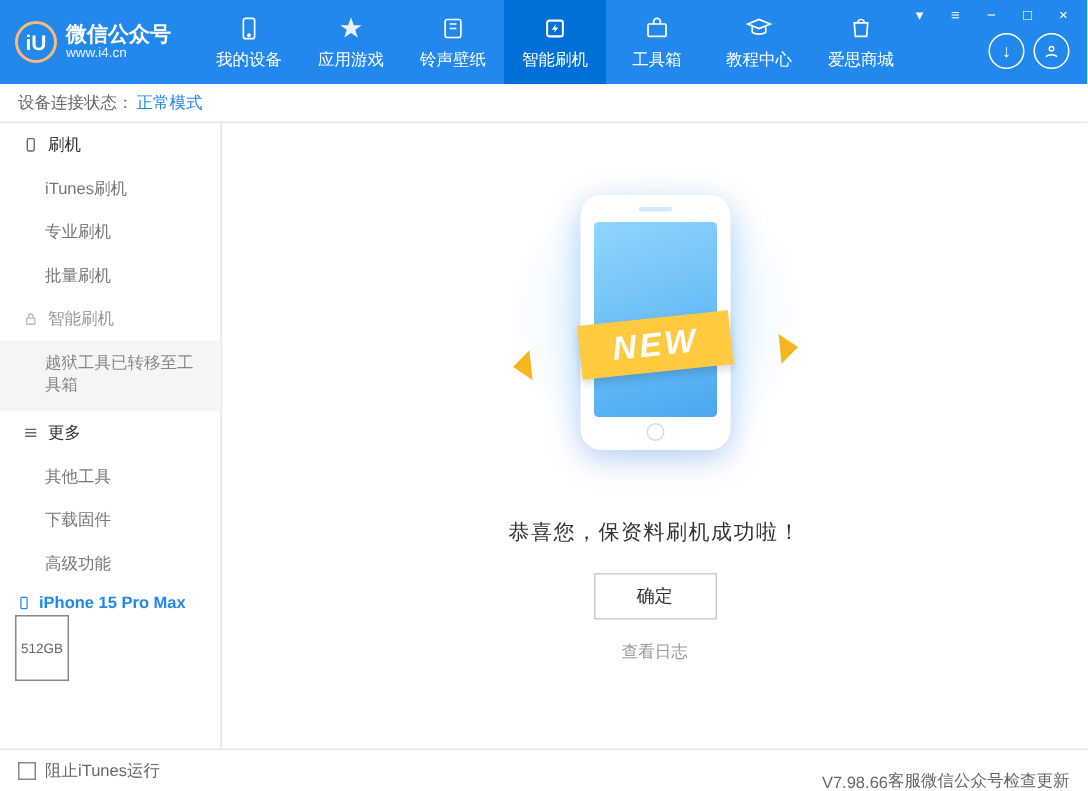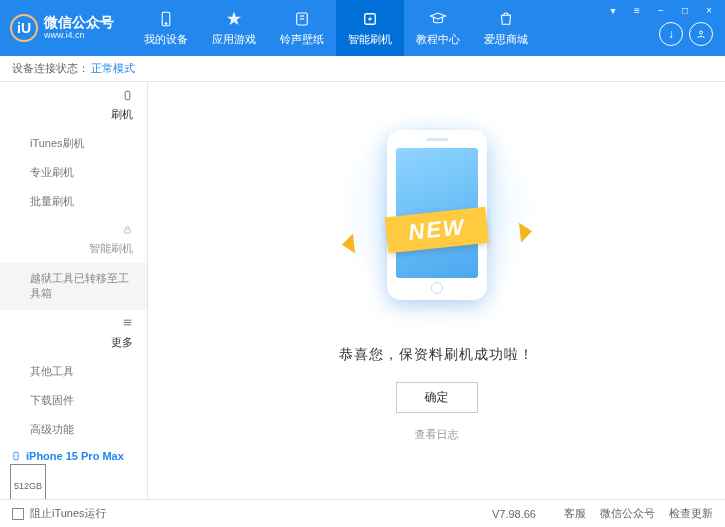--- a/index.html
+++ b/index.html
@@ -26,21 +26,21 @@
 
 
 .status-bar { height: 26px; border-bottom: 1px solid #e5e5e5; display: flex; align-items: center; padding: 0 12px; font-size: 11px; color: #666; }
 .status-value { color: #2288ee; margin-left: 2px; }
 
 
 .body { display: flex; height: 417px; }
 
 
 .sidebar { width: 148px; border-right: 1px solid #e5e5e5; display: flex; flex-direction: column; font-size: 11px; color: #555; overflow-y: auto; }
-.side-section { padding: 7px 14px; color: #999; display: flex; align-items: flex-end; gap: 6px; flex-direction: column; }
+.side-section { padding: 7px 14px; color: #999; display: flex; align-items: center; gap: 6px; }
 .side-section.hdr { color: #333; }
 .side-item { padding: 7px 14px 7px 30px; cursor: pointer; color: #777; }
 .side-item.active { background: #eaf4fe; color: #2288ee; border-left: 2px solid #2288ee; padding-left: 28px; }
 .jailbreak-note { background: #f5f5f5; padding: 8px 14px 8px 30px; color: #888; font-size: 11px; line-height: 1.4; }
 .checkbox-area { border: 2px solid #e22; margin: 4px 6px; padding: 6px 4px; display: flex; gap: 8px; font-size: 11px; color: #999; align-items: center; }
 .cb { width: 11px; height: 11px; border: 1px solid #999; display: inline-block; }
 .device-info { padding: 6px 10px; font-size: 11px; }
 .device-name { color: #2288ee; font-weight: 600; display: flex; align-items: flex-end; gap: 4px; }
 .storage-badge { display: inline-block; border: 1px solid #888; font-size: 9px; padding: 16px 3px; color: #666; margin-top: 2px; }
 
@@ -56,21 +56,21 @@
 .ribbon-tail-l, .ribbon-tail-r { position:absolute; width:0; height:0; }
 .ribbon-tail-l { left:50%; top:112px; transform:translateX(-95px) rotate(-6deg); border-right:12px solid #f7b520; border-top:10px solid transparent; border-bottom:10px solid transparent;}
 .ribbon-tail-r { left:50%; top:100px; transform:translateX(83px) rotate(-6deg); border-left:12px solid #f7b520; border-top:10px solid transparent; border-bottom:10px solid transparent;}
 .success-text { margin-top: 24px; font-size: 14px; color: #333; letter-spacing: 1px; }
 .ok-btn { margin-top: 18px; padding: 6px 28px; border: 1px solid #ccc; background: #fff; font-size: 12px; cursor: pointer; color: #333; }
 .view-log { margin-top: 14px; font-size: 11px; color: #999; cursor: pointer; }
 
 
 .footer { height: 28px; border-top: 1px solid #e5e5e5; display: flex; align-items: center; padding: 0 12px; font-size: 11px; color: #666; justify-content: space-between; }
 .footer-left { display: flex; align-items: center; gap: 6px; }
-.footer-right { display: flex; align-items: center; gap: 14px; }
+.footer-right { display: flex; align-items: flex-end; }
 .fcb { width: 12px; height: 12px; border: 1px solid #888; }
 .divider { height: 28px; }
 
 .sicon { width: 12px; height: 12px; display: inline-flex; align-items: center; justify-content: center; }
 </style>
 </head>
 <body>
 
 <div class="header">
   <div class="logo-area">
@@ -109,20 +109,29 @@
         <span>铃声壁纸</span>
       </div>
     <div class="nav-item active">
         <span class="nav-icon">
           <svg width="18" height="18" viewBox="0 0 24 24" fill="none" stroke="#fff" stroke-width="1.8">
             <rect x="5" y="5" width="14" height="14" rx="2"></rect>
             <path d="M13 8l-4 5h3l-1 3 4-5h-3z" fill="#fff" stroke="none"></path>
           </svg>
         </span>
         <span>智能刷机</span>
+      </div>
+    <div class="nav-item">
+        <span class="nav-icon">
+          <svg width="18" height="18" viewBox="0 0 24 24" fill="none" stroke="#fff" stroke-width="1.5">
+            <rect x="4" y="8" width="16" height="11" rx="1"></rect>
+            <path d="M9 8V6a3 3 0 016 0v2"></path>
+          </svg>
+        </span>
+        <span>工具箱</span>
       </div>
     <div class="nav-item">
         <span class="nav-icon">
           <svg width="18" height="18" viewBox="0 0 24 24" fill="none" stroke="#fff" stroke-width="1.5">
             <path d="M2 8l10-4 10 4-10 4z"></path>
             <path d="M6 10v5c0 1 3 2 6 2s6-1 6-2v-5"></path>
           </svg>
         </span>
         <span>教程中心</span>
       </div>

